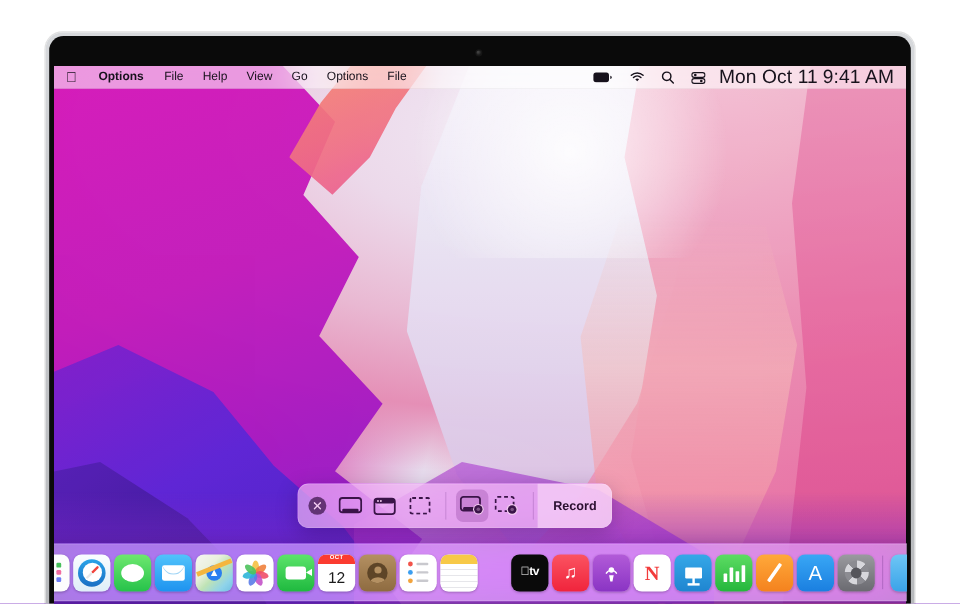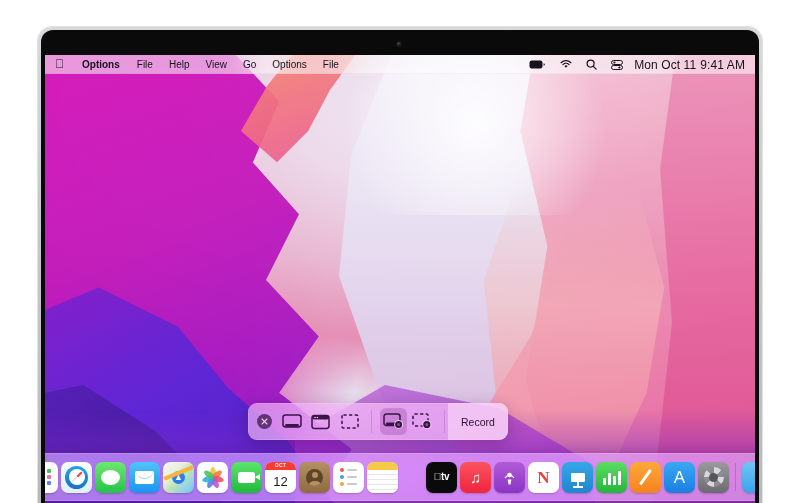--- a/index.html
+++ b/index.html
@@ -128,21 +128,21 @@
     display:flex;align-items:center;
     color:#17121c;font-size:10px;
     box-shadow:inset 0 -0.5px 0 rgba(0,0,0,.07);
   }
   .mb-left{display:flex;align-items:center;gap:0;padding-left:7px;}
   .mb-item{padding:0 8px;line-height:19px;white-space:nowrap;cursor:default;}
   .mb-item.apple{padding:0 9px 0 3px;font-size:12px;position:relative;top:-.5px;}
   .mb-item.bold{font-weight:bold;padding:0 9px;}
   .mb-right{margin-left:auto;display:flex;align-items:center;gap:0;padding-right:10px;}
   .mb-ico{padding:0 7px;display:flex;align-items:center;line-height:19px;}
-  .mb-clock{padding-left:4px;font-size:12px;letter-spacing:.1px;white-space:nowrap;}
+  .mb-clock{padding-left:4px;font-size:16px;letter-spacing:.1px;white-space:nowrap;}
   .mb-clock .tsep{display:inline-block;width:4px;}
 
   
   .sstoolbar{
     position:absolute;left:203px;top:348px;
     height:37px;display:flex;align-items:stretch;
     background:rgba(243,204,240,.62);
     backdrop-filter:blur(22px) saturate(160%);
     border-radius:9px;
     box-shadow:0 5px 18px rgba(40,0,60,.28), 0 0 0 .5px rgba(255,255,255,.28) inset;
@@ -163,21 +163,21 @@
   .ss-div{width:1px;background:rgba(90,30,110,.18);margin:7px 3px;}
   .ss-options{
     display:flex;align-items:center;gap:4px;
     padding:0 11px;font-size:10.5px;color:#2b1030;cursor:pointer;
     white-space:nowrap;
   }
   .ss-record{
     display:flex;align-items:center;justify-content:center;
     padding:0 13px;font-size:10.5px;color:#2b1030;
     background:rgba(255,230,252,.5);
-    cursor:pointer;white-space:nowrap;
+    cursor:pointer;white-space:nowrap;font-weight:bold;
   }
 
   
   .dock{
     position:absolute;left:50%;transform:translateX(-50%);bottom:2px;
     height:40px;display:flex;align-items:center;gap:3px;
     padding:4px 5px;
     background:rgba(238,224,250,.48);
     backdrop-filter:blur(22px) saturate(160%);
     border-radius:11px;

